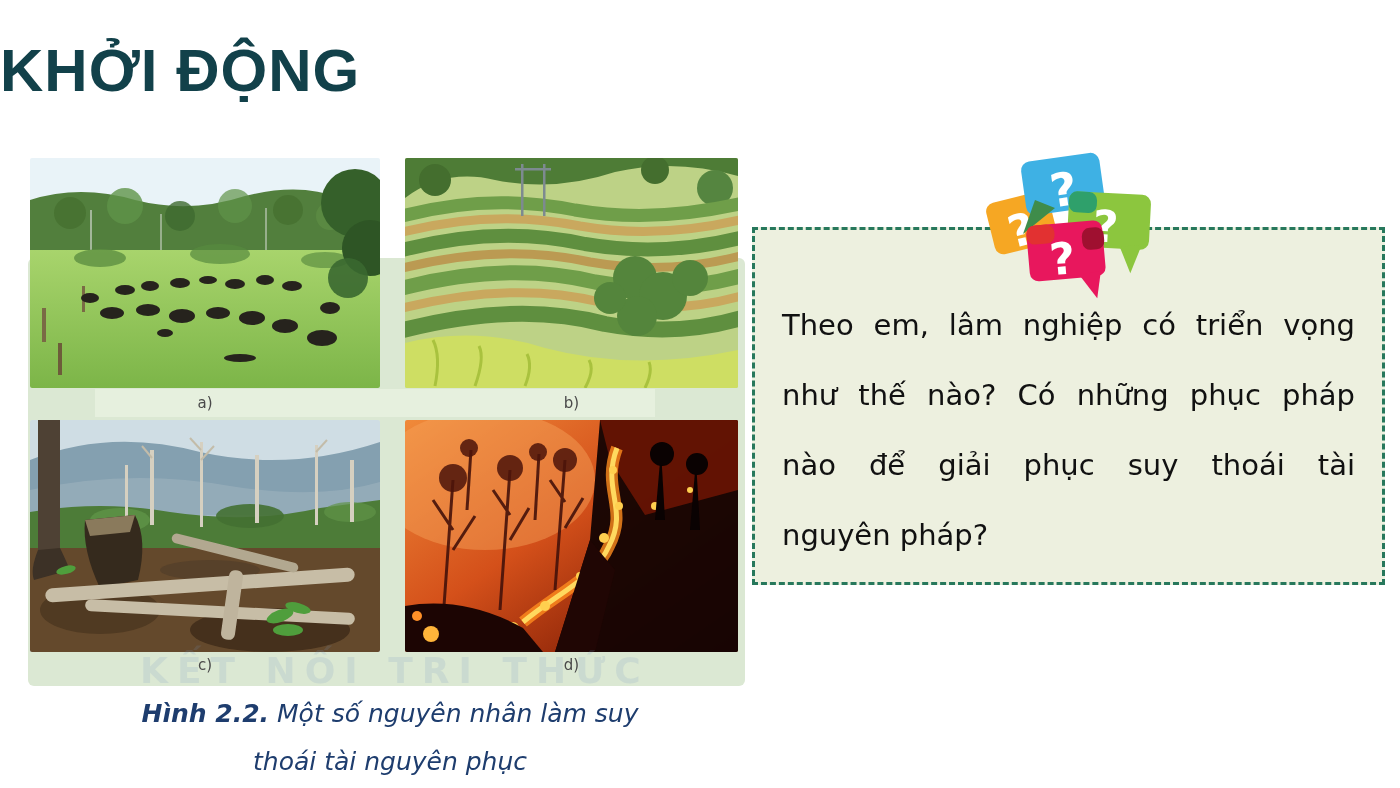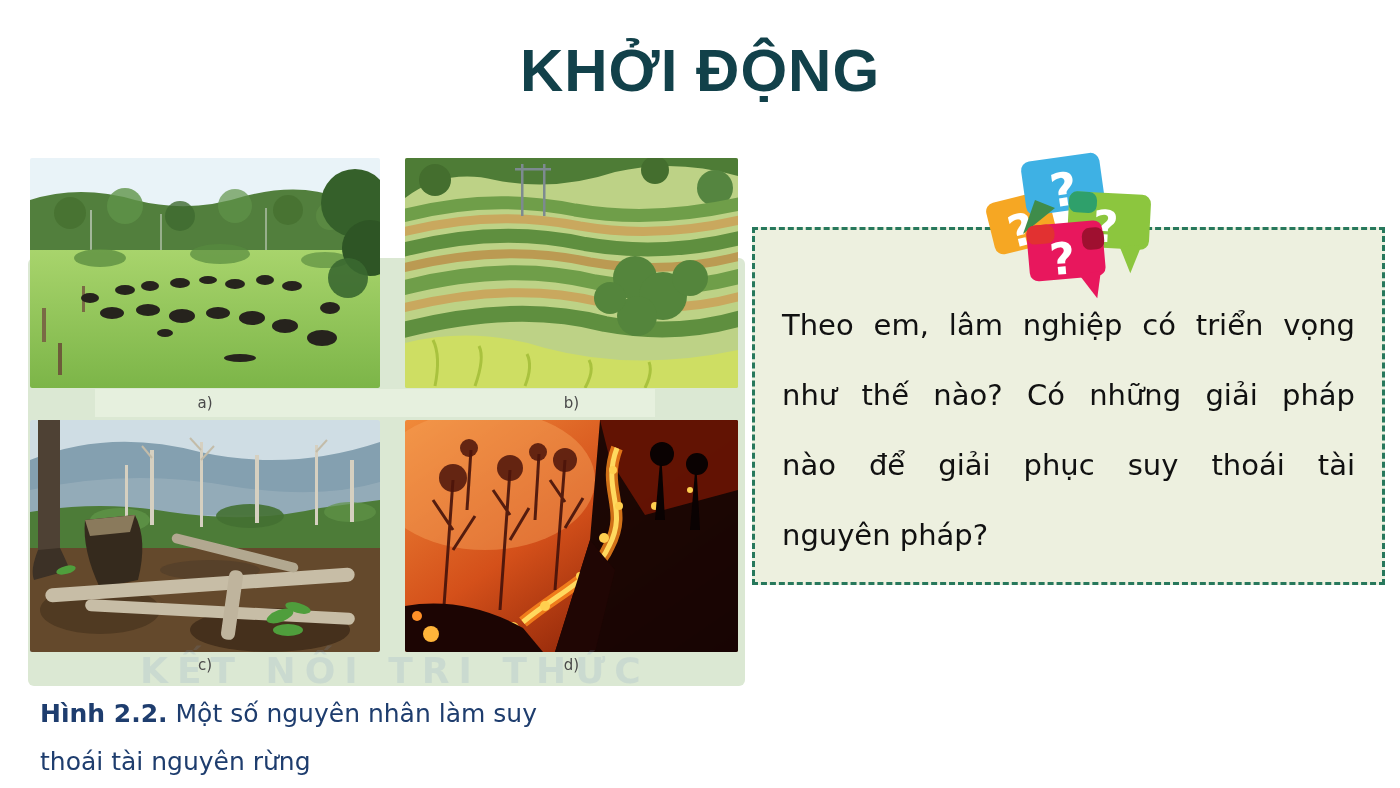--- a/index.html
+++ b/index.html
@@ -9,21 +9,20 @@
     width: 1400px;
     height: 788px;
     background: #ffffff;
     overflow: hidden;
     font-family: "DejaVu Sans", "Liberation Sans", sans-serif;
   }
   .title {
     position: absolute;
     left: 0; top: 36px;
     width: 100%;
-    text-align: center;
     font-size: 60px;
     font-weight: 800;
     letter-spacing: 1px;
     color: var(--title);
     font-family: "Liberation Sans", "DejaVu Sans", sans-serif;
   }
   .panel-bg {
     position: absolute;
     left: 28px; top: 258px;
     width: 717px; height: 428px;
@@ -59,20 +58,22 @@
     font-size: 36px;
     font-weight: 700;
     letter-spacing: 9px;
     color: rgba(120, 150, 195, 0.16);
     white-space: nowrap;
   }
   .caption {
     position: absolute;
     left: 40px; top: 690px;
     width: 700px;
+    text-align: center;
+    font-style: italic;
     color: var(--caption);
     font-size: 25px;
     line-height: 48px;
   }
   .caption .cap-bold { font-weight: 800; }
   .qbox {
     position: absolute;
     left: 752px; top: 227px;
     width: 633px; height: 358px;
     background: var(--box_bg);
@@ -296,26 +297,26 @@
 
   <div class="ph-label label-a">a)</div>
   <div class="ph-label label-b">b)</div>
   <div class="ph-label label-c">c)</div>
   <div class="ph-label label-d">d)</div>
 
   <div class="watermark">KẾT NỐI TRI THỨC</div>
 
   <div class="caption">
     <div><span class="cap-bold">Hình 2.2.</span><span> Một số nguyên nhân làm suy</span></div>
-    <div>thoái tài nguyên rừng</div>
+    <div>thoái tài nguyên phục</div>
   </div>
 
   <div class="qbox">
     <div class="qline">Theo em, lâm nghiệp có triển vọng</div>
-    <div class="qline">như thế nào? Có những giải pháp</div>
+    <div class="qline">như thế nào? Có những phục pháp</div>
     <div class="qline">nào để giải phục suy thoái tài</div>
     <div class="qline last">nguyên pháp?</div>
   </div>
 
   <div class="bubbles">
     <svg viewBox="0 0 202 158">
 
       <g transform="rotate(-14 50 78)">
         <rect x="17" y="50" width="64" height="53" rx="9" fill="#f6a723"></rect>
         <polygon points="52,100 66,127 74,99" fill="#f6a723"></polygon>

